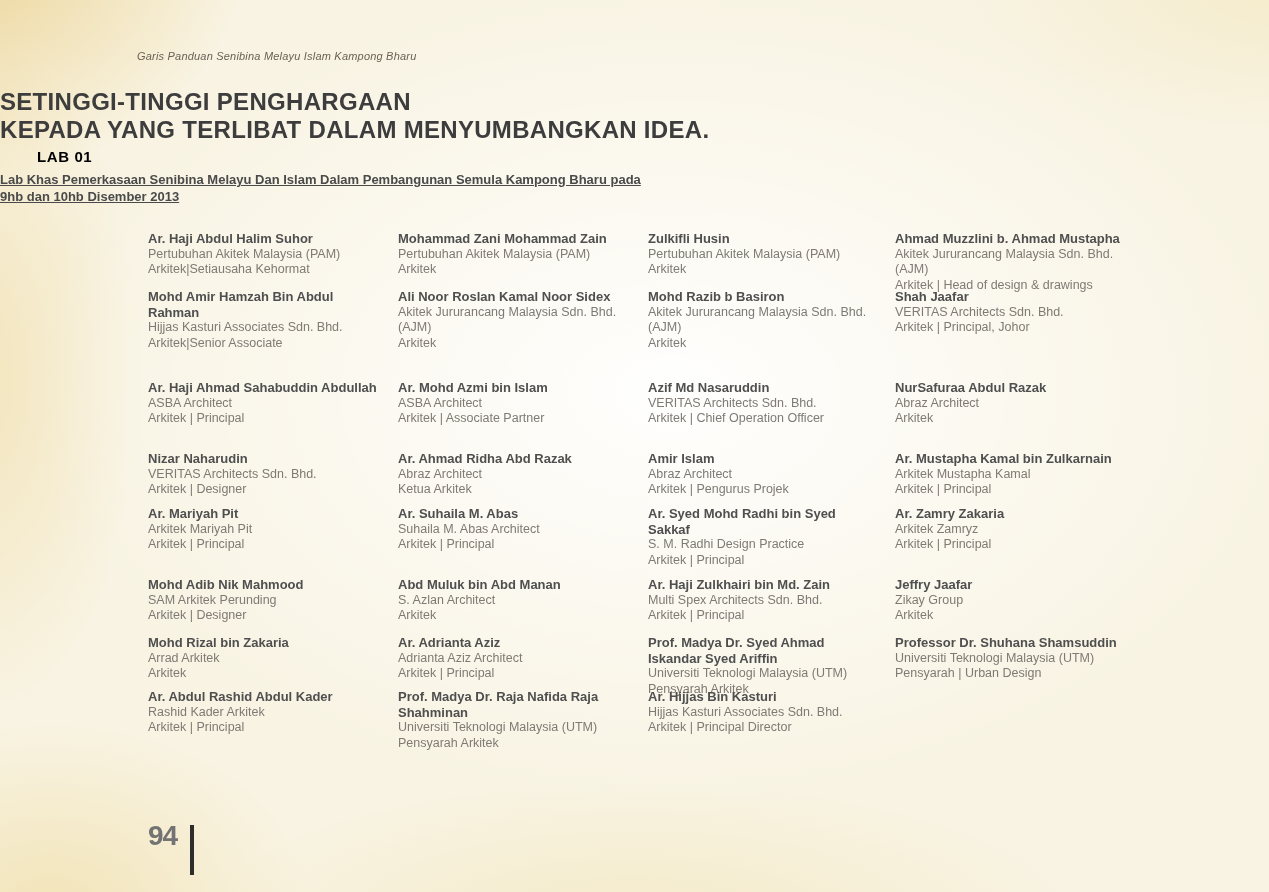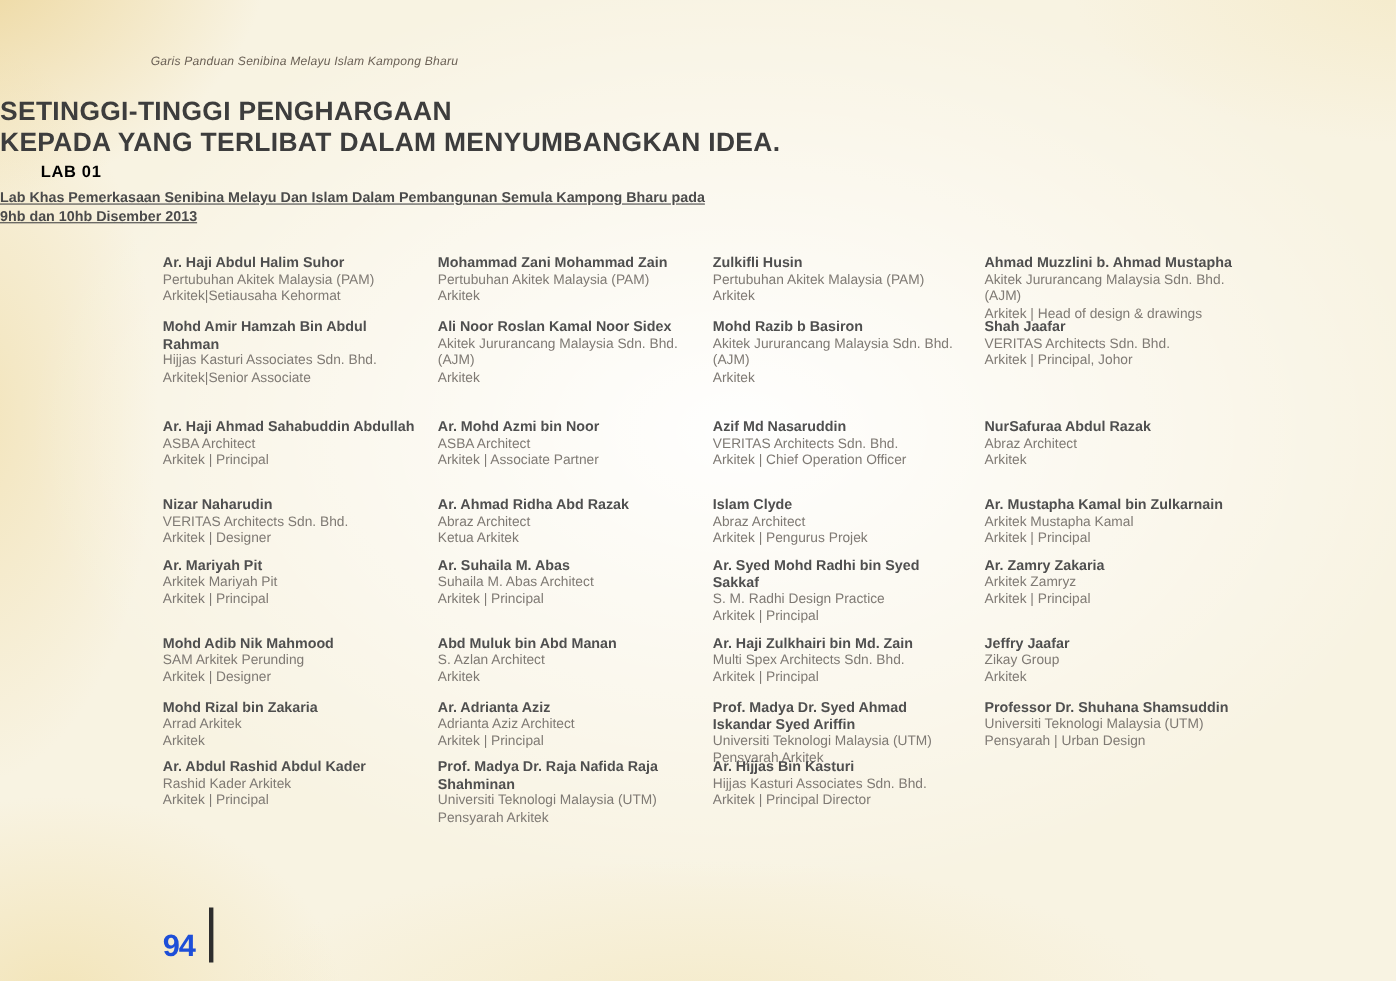--- a/index.html
+++ b/index.html
@@ -48,22 +48,22 @@
     grid-template-columns: 250px 250px 247px 265px;
     grid-template-rows: 58px 91px 71px 55px 71px 58px 54px auto;
     grid-auto-flow: column;
     width: 1012px;
   }
   .entry { font-size: 12.5px; line-height: 15.5px; padding-right: 14px; }
   .p-name { font-weight: bold; color: #4f4f4f; font-size: 13px; }
   .p-org, .p-role { color: #7f7a74; }
   .page-number-block { position: absolute; left: 148px; top: 820px; }
   .page-number {
-    font-size: 28px; font-weight: bold; color: #1d4ed8;
-    letter-spacing: -1px; display: inline-block; margin-top: 24px;
+    font-size: 28px; font-weight: bold; color: #737373;
+    letter-spacing: -1px; display: inline-block;
   }
   .page-number-bar {
     position: absolute; left: 42px; top: 5px;
     width: 4px; height: 50px; background: #2d2d2d;
   }
 </style>
 </head>
 <body>
 
 <div class="running-header">Garis Panduan Senibina Melayu Islam Kampong Bharu</div>
@@ -123,21 +123,21 @@
       <div class="p-name">Mohammad Zani Mohammad Zain</div>
       <div class="p-org">Pertubuhan Akitek Malaysia (PAM)</div>
       <div class="p-role">Arkitek</div>
     </div>
     <div class="entry">
       <div class="p-name">Ali Noor Roslan Kamal Noor Sidex</div>
       <div class="p-org">Akitek Jururancang Malaysia Sdn. Bhd. (AJM)</div>
       <div class="p-role">Arkitek</div>
     </div>
     <div class="entry">
-      <div class="p-name">Ar. Mohd Azmi bin Noor</div>
+      <div class="p-name">Ar. Mohd Azmi bin Islam</div>
       <div class="p-org">ASBA Architect</div>
       <div class="p-role">Arkitek | Associate Partner</div>
     </div>
     <div class="entry">
       <div class="p-name">Ar. Ahmad Ridha Abd Razak</div>
       <div class="p-org">Abraz Architect</div>
       <div class="p-role">Ketua Arkitek</div>
     </div>
     <div class="entry">
       <div class="p-name">Ar. Suhaila M. Abas</div>
@@ -168,21 +168,21 @@
       <div class="p-name">Mohd Razib b Basiron</div>
       <div class="p-org">Akitek Jururancang Malaysia Sdn. Bhd. (AJM)</div>
       <div class="p-role">Arkitek</div>
     </div>
     <div class="entry">
       <div class="p-name">Azif Md Nasaruddin</div>
       <div class="p-org">VERITAS Architects Sdn. Bhd.</div>
       <div class="p-role">Arkitek | Chief Operation Officer</div>
     </div>
     <div class="entry">
-      <div class="p-name">Islam Clyde</div>
+      <div class="p-name">Amir Islam</div>
       <div class="p-org">Abraz Architect</div>
       <div class="p-role">Arkitek | Pengurus Projek</div>
     </div>
     <div class="entry">
       <div class="p-name">Ar. Syed Mohd Radhi bin Syed Sakkaf</div>
       <div class="p-org">S. M. Radhi Design Practice</div>
       <div class="p-role">Arkitek | Principal</div>
     </div>
     <div class="entry">
       <div class="p-name">Ar. Haji Zulkhairi bin Md. Zain</div>

